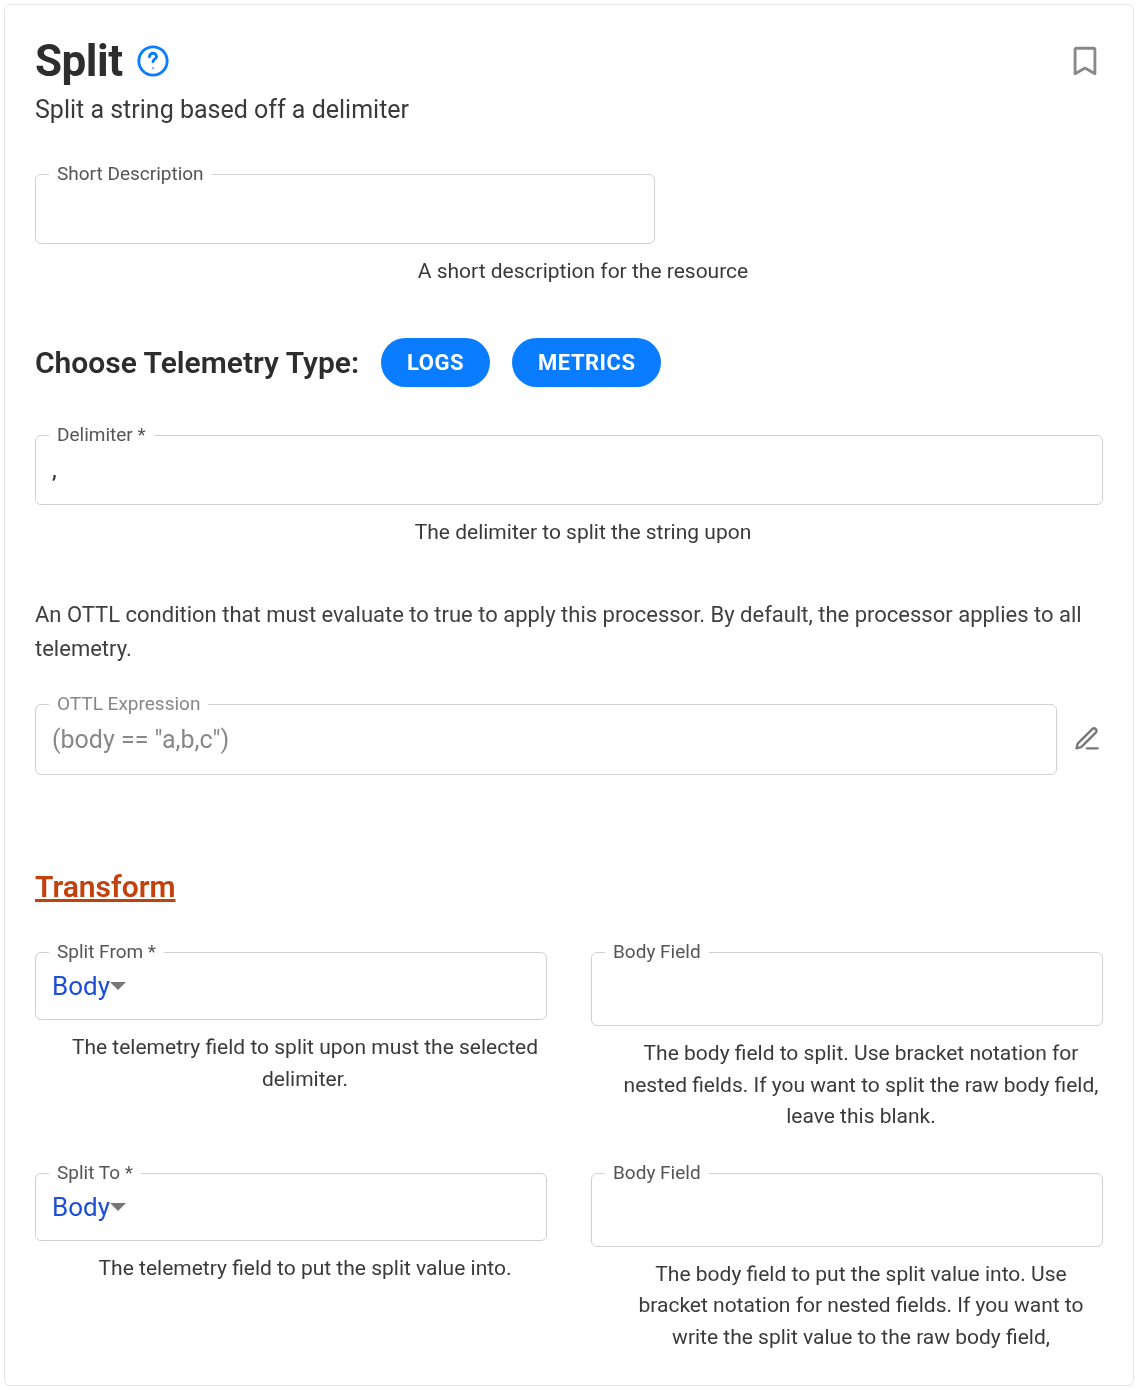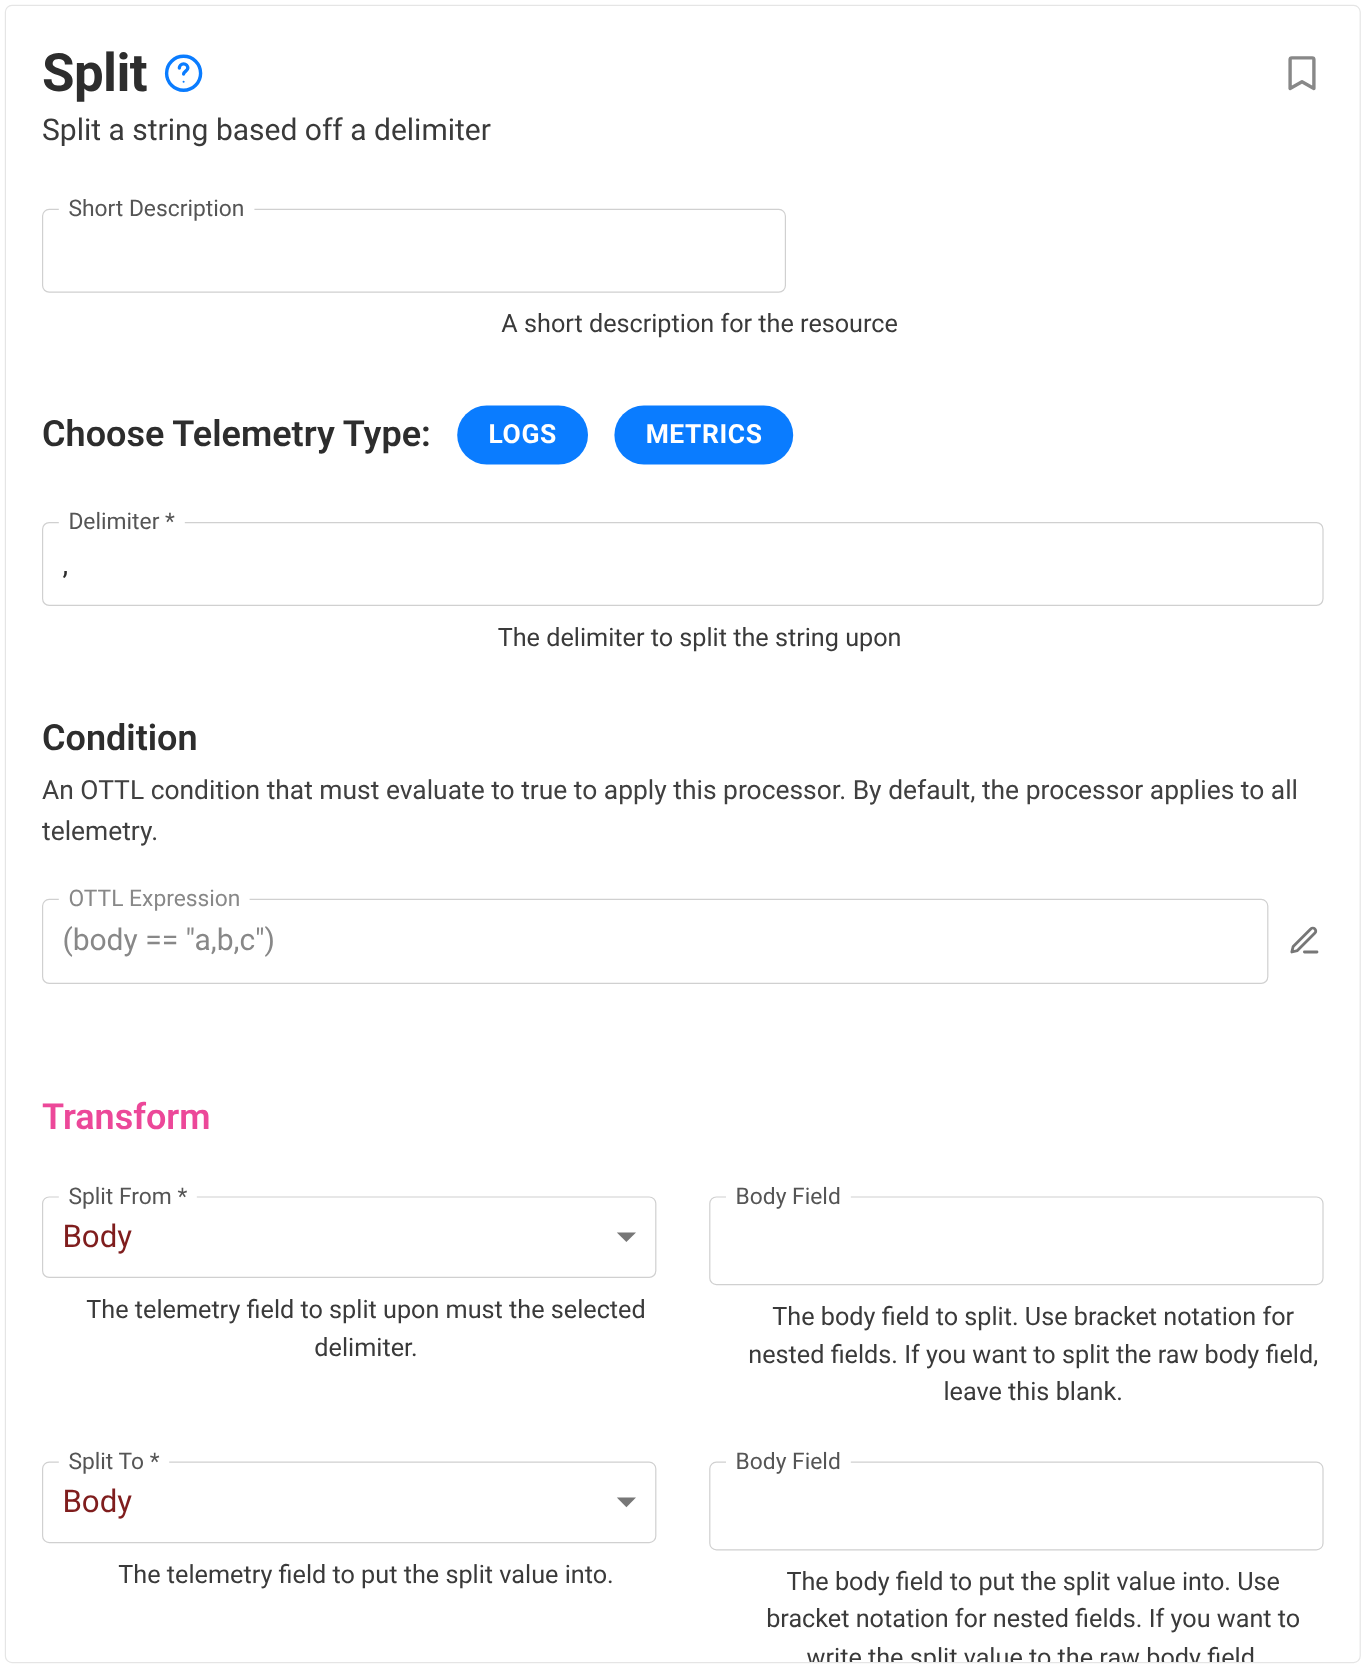--- a/index.html
+++ b/index.html
@@ -92,25 +92,24 @@
   }
   .input-box::placeholder {
     color: #999;
   }
   .select-box {
     width: 100%;
     border: 1px solid #d0d0d0;
     border-radius: 6px;
     padding: 18px 16px;
     font-size: 26px;
-    color: #7f1d1d;
-    background: #fff;
-    display: flex;
-    align-items: center;
-    justify-content: space-between;
+    color: #1d4ed8;
+    background: #fff;
+    display: flex;
+    align-items: center;
     cursor: pointer;
   }
   .helper-text {
     font-size: 21px;
     color: #3a3a3a;
     margin: 12px 0 0 28px;
     line-height: 1.5;
     font-weight: 400;
     text-align: center;
   }
@@ -173,22 +172,23 @@
   .ottl-input::placeholder { color: #888; }
   .edit-icon {
     width: 30px;
     height: 30px;
     flex-shrink: 0;
     cursor: pointer;
   }
   .transform-heading {
     font-size: 30px;
     font-weight: 600;
-    color: #ec4899;
+    color: #c2410c;
     margin-bottom: 48px;
+    text-decoration: underline;
   }
   .grid2 {
     display: grid;
     grid-template-columns: 1fr 1fr;
     gap: 40px 44px;
   }
   .grid-cell { }
   .dropdown-caret {
     width: 0;
     height: 0;
@@ -237,21 +237,20 @@
   </div>
 
   <div class="field-wrap">
     <span class="field-label">Delimiter *</span>
     <input class="input-box" type="text" value="," style="">
   </div>
   <p class="helper-text">The delimiter to split the string upon</p>
 
   <div class="section-gap"></div>
 
-  <h2 class="condition-heading">Condition</h2>
   <p class="condition-desc">An OTTL condition that must evaluate to true to apply this processor. By default, the processor applies to all telemetry.</p>
 
   <div class="ottl-row">
     <div class="ottl-wrap">
       <span class="field-label dim">OTTL Expression</span>
       <input class="ottl-input" type="text" placeholder="(body == &quot;a,b,c&quot;)" style="">
     </div>
     <span class="edit-icon">
       <svg viewBox="0 0 24 24" width="28" height="28" fill="none" stroke="#777" stroke-width="2">
         <path d="M12 20h9" stroke-linecap="round"></path>

